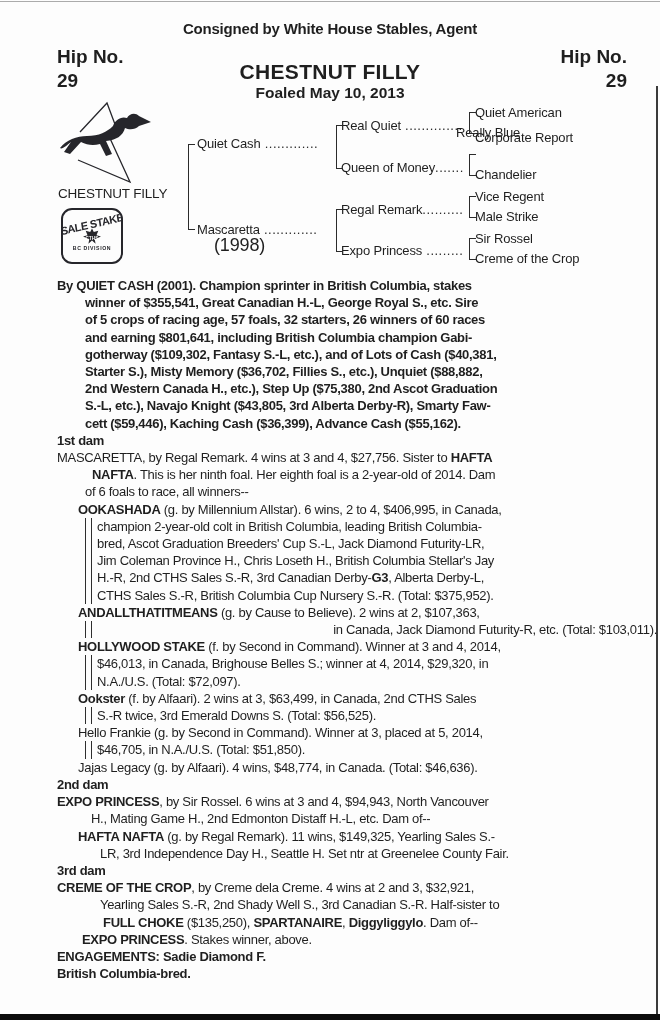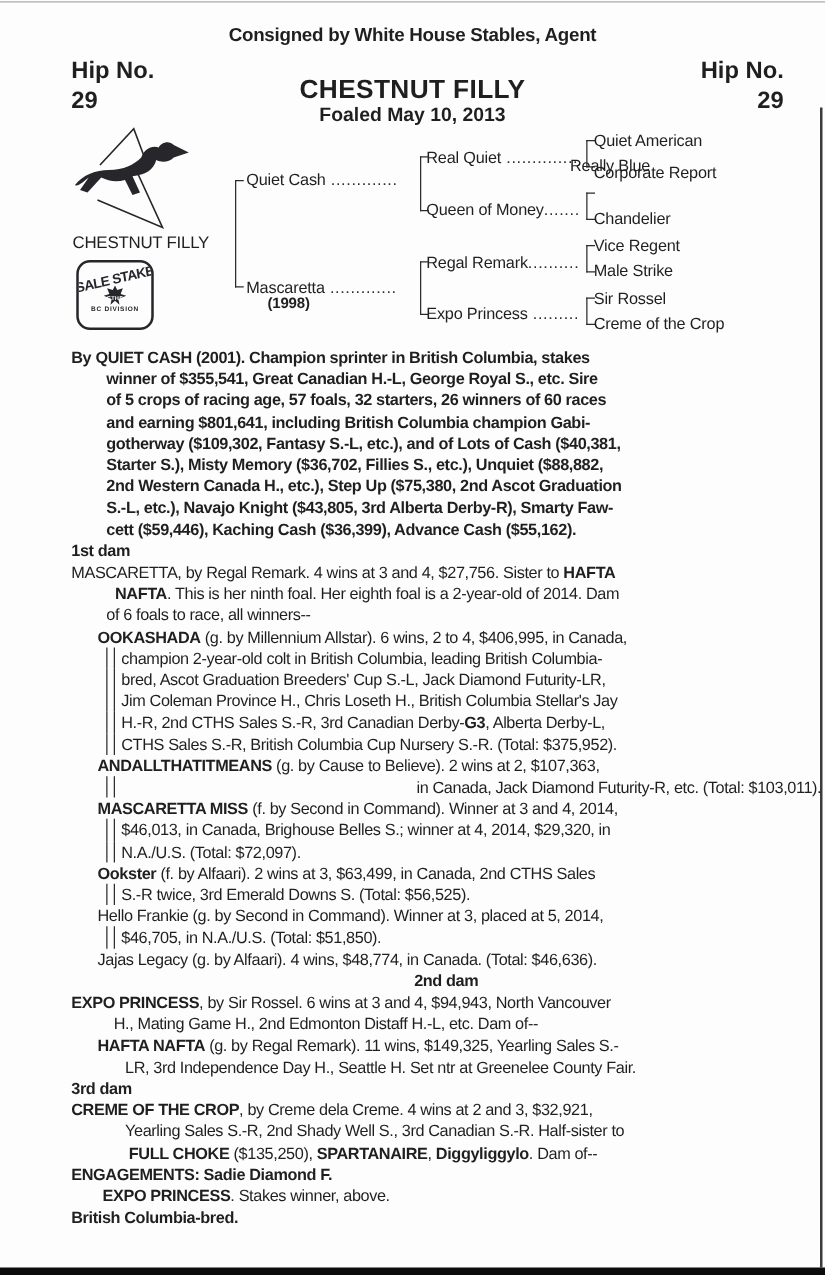--- a/index.html
+++ b/index.html
@@ -14,21 +14,21 @@
   .hip-left{left:57px;top:45px;font-size:19px;line-height:24px;}
   .hip-right{right:33px;top:45px;font-size:19px;line-height:24px;text-align:right;}
   .title{top:60px;font-size:21px;letter-spacing:0.3px;}
   .foaled{top:84px;font-size:15.5px;}
   
   .ped-cell{position:absolute;font-size:13px;letter-spacing:-0.15px;white-space:nowrap;
             overflow:hidden;height:16px;line-height:16px;}
   .dots{letter-spacing:0.5px;color:#2b2b2b;}
   .brk{position:absolute;width:6px;border-left:1.4px solid #2b2b2b;border-top:1.4px solid #2b2b2b;
        border-bottom:1.4px solid #2b2b2b;}
-  .ped-year{position:absolute;font-size:12px;letter-spacing:-0.15px;font-weight:bold;}
+  .ped-year{position:absolute;font-size:18px;letter-spacing:-0.15px;}
   .filly-label{left:58px;top:186px;font-size:13.5px;letter-spacing:-0.2px;}
   
   .badge{left:61px;top:208px;width:58px;height:52px;border:2.2px solid #26262b;border-radius:11px;
          display:flex;flex-direction:column;align-items:center;justify-content:flex-start;overflow:hidden;}
   .badge-title{font-size:11px;font-weight:bold;letter-spacing:-0.5px;transform:rotate(-13deg) skewX(-4deg);
                margin-top:8px;color:#26262b;white-space:nowrap;}
   .badge-leaf{position:relative;margin-top:-2px;width:18px;height:17px;}
   .badge-cths{position:absolute;left:50%;top:8px;transform:translateX(-50%);font-size:4.5px;
               color:#fff;font-weight:bold;letter-spacing:0.2px;}
   .badge-div{font-size:5.2px;font-weight:bold;letter-spacing:0.6px;color:#26262b;margin-top:0px;}
@@ -124,33 +124,33 @@
     <div class="bline" style="padding-left: 35px;"><span class="b">NAFTA</span><span>. This is her ninth foal. Her eighth foal is a 2-year-old of 2014. Dam</span></div>
     <div class="bline" style="padding-left: 28px;"><span>of 6 foals to race, all winners--</span></div>
     <div class="bline" style="padding-left: 21px;"><span class="b">OOKASHADA</span><span> (g. by Millennium Allstar). 6 wins, 2 to 4, $406,995, in Canada,</span></div>
     <div class="bline" style="padding-left: 40px;"><span class="bars"></span><span>champion 2-year-old colt in British Columbia, leading British Columbia-</span></div>
     <div class="bline" style="padding-left: 40px;"><span class="bars"></span><span>bred, Ascot Graduation Breeders' Cup S.-L, Jack Diamond Futurity-LR,</span></div>
     <div class="bline" style="padding-left: 40px;"><span class="bars"></span><span>Jim Coleman Province H., Chris Loseth H., British Columbia Stellar's Jay</span></div>
     <div class="bline" style="padding-left: 40px;"><span class="bars"></span><span>H.-R, 2nd CTHS Sales S.-R, 3rd Canadian Derby-</span><span class="b">G3</span><span>, Alberta Derby-L,</span></div>
     <div class="bline" style="padding-left: 40px;"><span class="bars"></span><span>CTHS Sales S.-R, British Columbia Cup Nursery S.-R. (Total: $375,952).</span></div>
     <div class="bline" style="padding-left: 21px;"><span class="b">ANDALLTHATITMEANS</span><span> (g. by Cause to Believe). 2 wins at 2, $107,363,</span></div>
     <div class="bline" style="padding-left: 40px; text-align: right;"><span class="bars"></span><span>in Canada, Jack Diamond Futurity-R, etc. (Total: $103,011).</span></div>
-    <div class="bline" style="padding-left: 21px;"><span class="b">MASCARETTA MISS</span><span> (f. by Second in Command). Winner at 3 and 4, 2014,</span></div>
+    <div class="bline" style="padding-left: 21px;"><span class="b">HOLLYWOOD STAKE</span><span> (f. by Second in Command). Winner at 3 and 4, 2014,</span></div>
     <div class="bline" style="padding-left: 40px;"><span class="bars"></span><span>$46,013, in Canada, Brighouse Belles S.; winner at 4, 2014, $29,320, in</span></div>
     <div class="bline" style="padding-left: 40px;"><span class="bars"></span><span>N.A./U.S. (Total: $72,097).</span></div>
     <div class="bline" style="padding-left: 21px;"><span class="b">Ookster</span><span> (f. by Alfaari). 2 wins at 3, $63,499, in Canada, 2nd CTHS Sales</span></div>
     <div class="bline" style="padding-left: 40px;"><span class="bars"></span><span>S.-R twice, 3rd Emerald Downs S. (Total: $56,525).</span></div>
     <div class="bline" style="padding-left: 21px;"><span>Hello Frankie (g. by Second in Command). Winner at 3, placed at 5, 2014,</span></div>
     <div class="bline" style="padding-left: 40px;"><span class="bars"></span><span>$46,705, in N.A./U.S. (Total: $51,850).</span></div>
     <div class="bline" style="padding-left: 21px;"><span>Jajas Legacy (g. by Alfaari). 4 wins, $48,774, in Canada. (Total: $46,636).</span></div>
-    <div class="bline" style="padding-left: 0px; text-align: center;"><span class="b">2nd dam</span></div>
+    <div class="bline" style="padding-left: 0px;"><span class="b">2nd dam</span></div>
     <div class="bline" style="padding-left: 0px;"><span class="b">EXPO PRINCESS</span><span>, by Sir Rossel. 6 wins at 3 and 4, $94,943, North Vancouver</span></div>
     <div class="bline" style="padding-left: 34px;"><span>H., Mating Game H., 2nd Edmonton Distaff H.-L, etc. Dam of--</span></div>
     <div class="bline" style="padding-left: 21px;"><span class="b">HAFTA NAFTA</span><span> (g. by Regal Remark). 11 wins, $149,325, Yearling Sales S.-</span></div>
     <div class="bline" style="padding-left: 43px;"><span>LR, 3rd Independence Day H., Seattle H. Set ntr at Greenelee County Fair.</span></div>
     <div class="bline" style="padding-left: 0px;"><span class="b">3rd dam</span></div>
     <div class="bline" style="padding-left: 0px;"><span class="b">CREME OF THE CROP</span><span>, by Creme dela Creme. 4 wins at 2 and 3, $32,921,</span></div>
     <div class="bline" style="padding-left: 43px;"><span>Yearling Sales S.-R, 2nd Shady Well S., 3rd Canadian S.-R. Half-sister to</span></div>
     <div class="bline" style="padding-left: 46px;"><span class="b">FULL CHOKE</span><span> ($135,250), </span><span class="b">SPARTANAIRE</span><span>, </span><span class="b">Diggyliggylo</span><span>. Dam of--</span></div>
+    <div class="bline" style="padding-left: 25px;"><span class="b">EXPO PRINCESS</span><span>. Stakes winner, above.</span></div>
     <div class="bline" style="padding-left: 0px;"><span class="b">ENGAGEMENTS: Sadie Diamond F.</span></div>
-    <div class="bline" style="padding-left: 25px;"><span class="b">EXPO PRINCESS</span><span>. Stakes winner, above.</span></div>
     <div class="bline" style="padding-left: 0px;"><span class="b">British Columbia-bred.</span></div>
   </div>
 
 </body></html>

